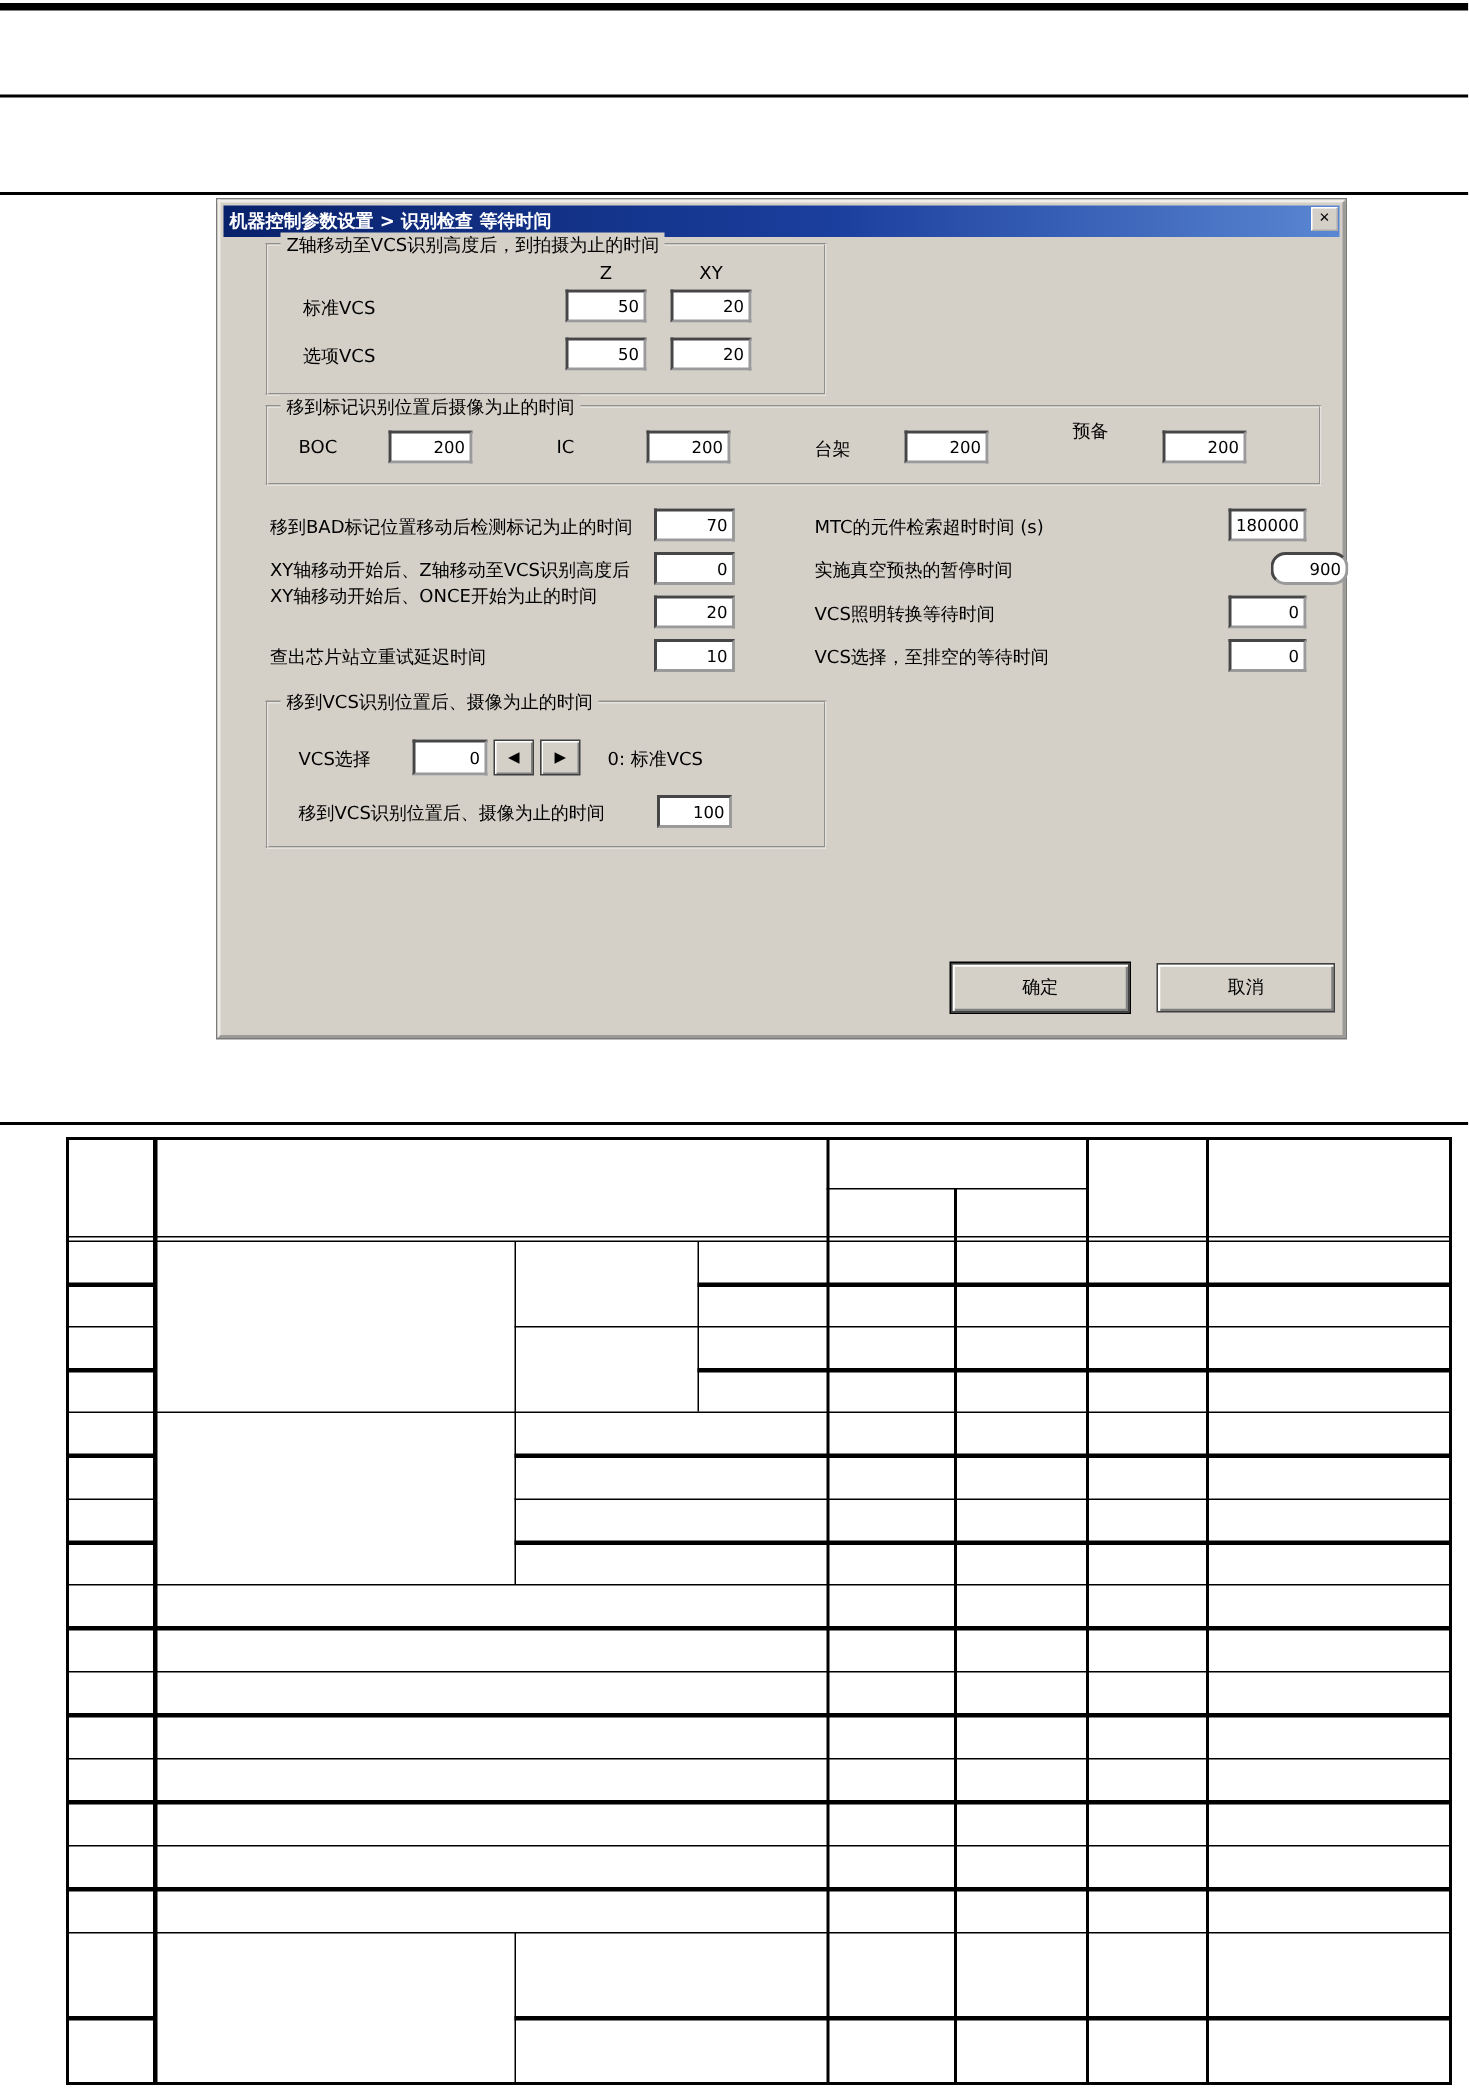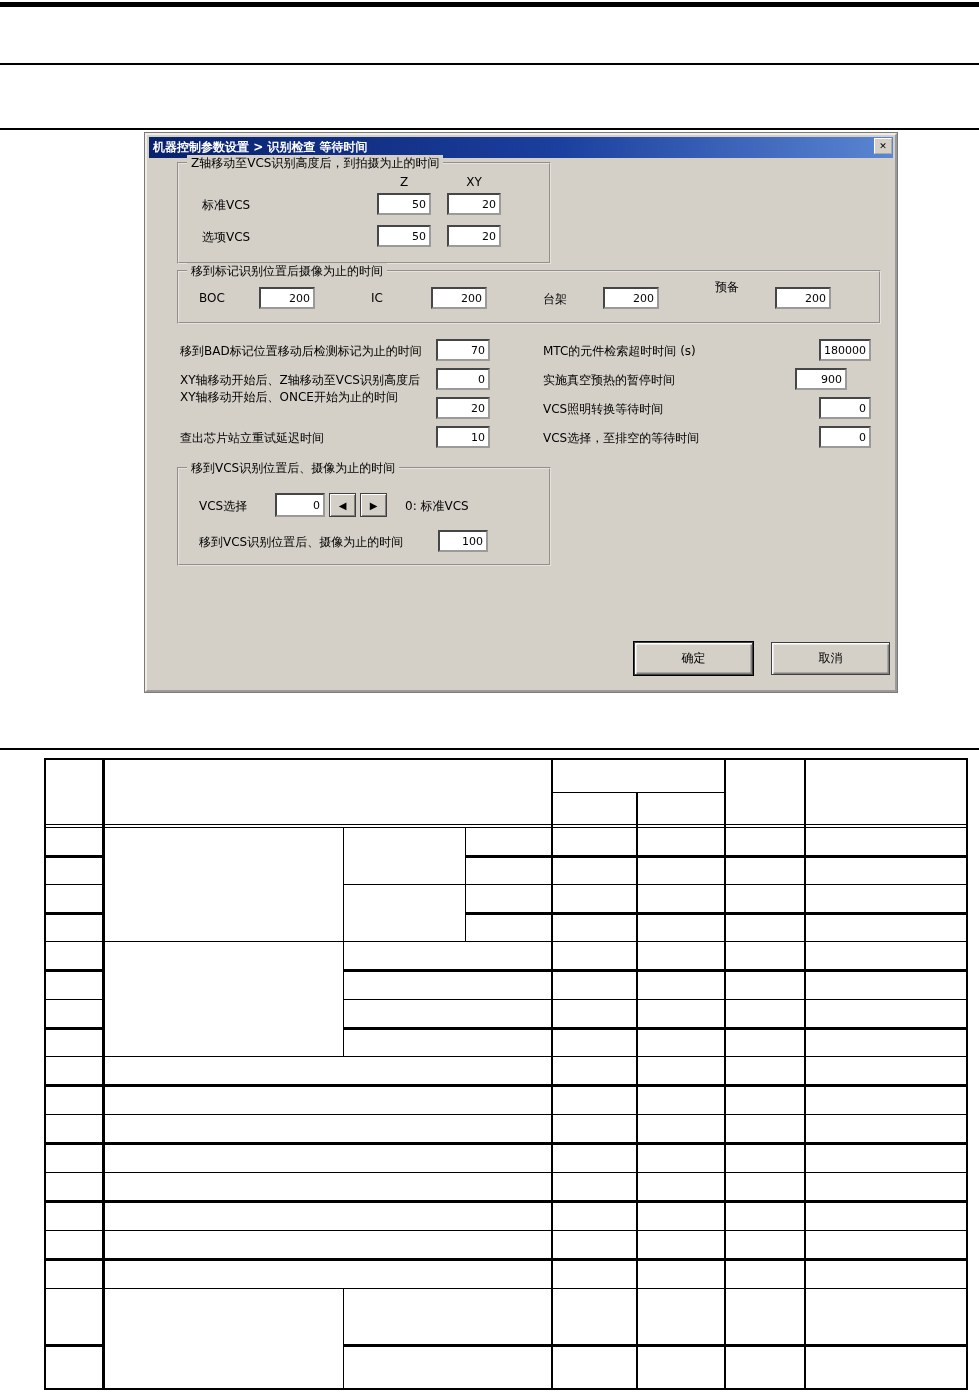--- a/index.html
+++ b/index.html
@@ -82,21 +82,21 @@
     <span class="lbl" style="left:33px;top:237px">XY轴移动开始后、Z轴移动至VCS识别高度后</span>
     <input class="tinput" style="left: 289px; top: 233px; width: 54px; height: 22px;" value="0">
     <span class="lbl" style="left:33px;top:254px">XY轴移动开始后、ONCE开始为止的时间</span>
     <input class="tinput" style="left: 289px; top: 262px; width: 54px; height: 22px;" value="20">
     <span class="lbl" style="left:33px;top:295px">查出芯片站立重试延迟时间</span>
     <input class="tinput" style="left: 289px; top: 291px; width: 54px; height: 22px;" value="10">
 
     <span class="lbl" style="left:396px;top:208px">MTC的元件检索超时时间 (s)</span>
     <input class="tinput" style="left: 672px; top: 204px; width: 52px; height: 22px;" value="180000">
     <span class="lbl" style="left:396px;top:237px">实施真空预热的暂停时间</span>
-    <input class="tinput" style="left: 648px; top: 233px; width: 52px; height: 22px;" value="900">
+    <input class="tinput" style="left: 700px; top: 233px; width: 52px; height: 22px; border-radius: 10px;" value="900">
     <span class="lbl" style="left:396px;top:266px">VCS照明转换等待时间</span>
     <input class="tinput" style="left: 672px; top: 262px; width: 52px; height: 22px;" value="0">
     <span class="lbl" style="left:396px;top:295px">VCS选择，至排空的等待时间</span>
     <input class="tinput" style="left: 672px; top: 291px; width: 52px; height: 22px;" value="0">
 
     <div class="gbox" style="left:30px;top:332px;width:370px;height:95px"></div>
     <span class="glabel" style="left:40px;top:325px">移到VCS识别位置后、摄像为止的时间</span>
 
     <span class="lbl" style="left:52px;top:363px">VCS选择</span>
     <input class="tinput" style="left: 128px; top: 358px; width: 50px; height: 24px;" value="0">

